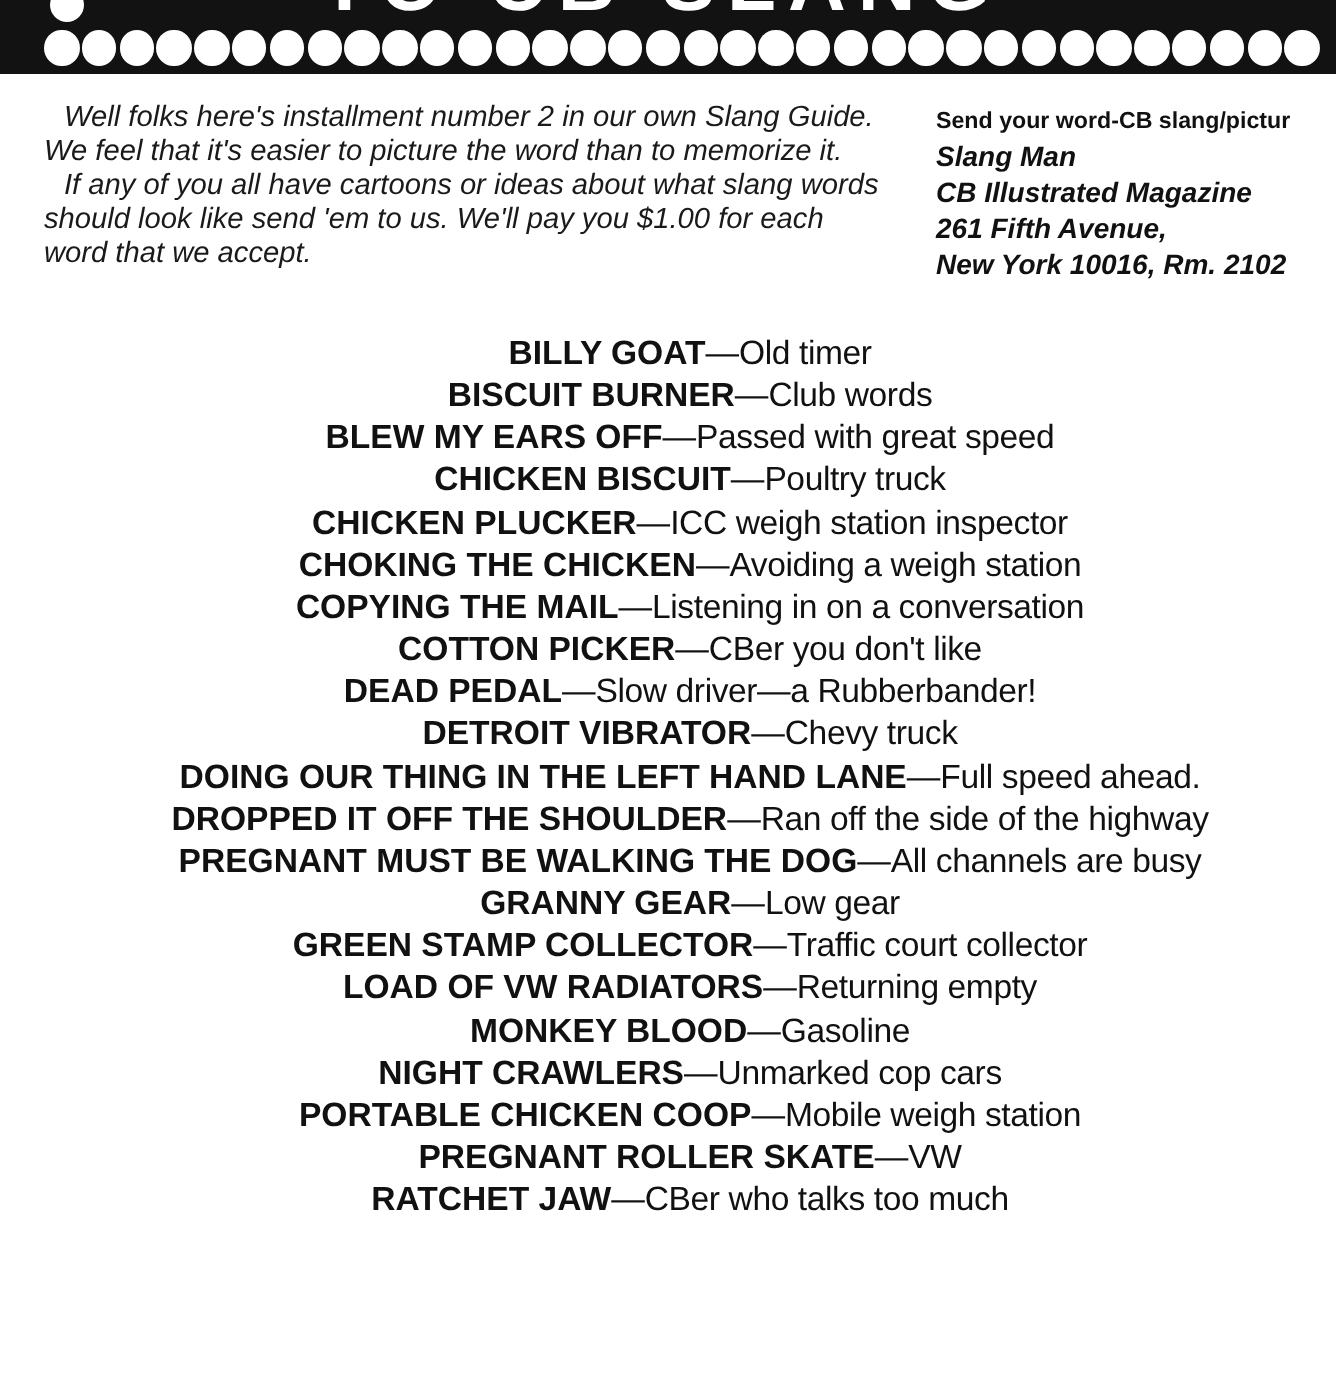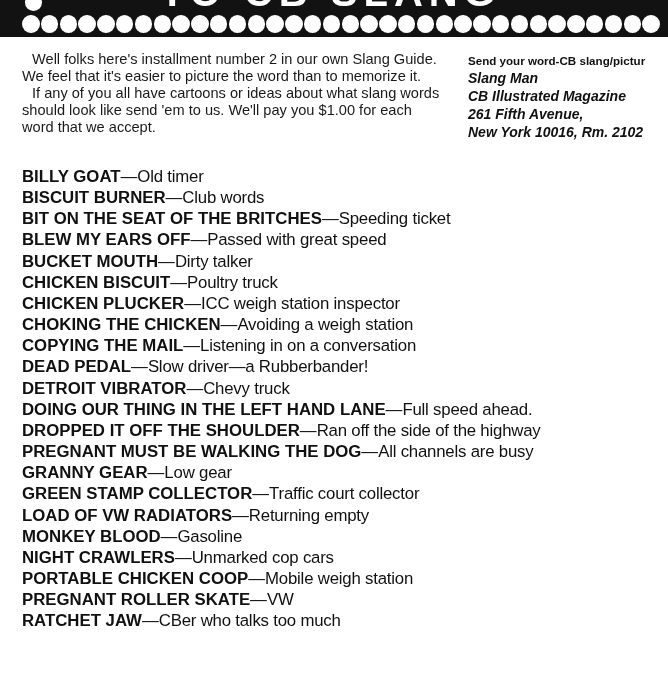--- a/index.html
+++ b/index.html
@@ -24,31 +24,31 @@
   .dots {
     position:absolute; left:22px; top:15px; height:19px; width:660px;
     display:flex; gap:0px;
   }
   .dots span {
     display:inline-block; width:17.5px; height:18px; margin-right:1.3px;
     border-radius:50%; background:#fff; flex:none;
   }
   .intro {
     position:absolute; left:22px; top:51px; width:420px;
-    font-size:14.6px; line-height:17px; color:#1a1a1a;
+    font-style:italic; font-size:14.6px; line-height:17px; color:#1a1a1a;
   }
   .intro p { margin:0; text-indent:10px; }
   .sidebar {
     position:absolute; left:468px; top:53px; width:220px; white-space:nowrap;
   }
   .sidebar .head { font-weight:bold; font-size:11.6px; line-height:16px; }
   .sidebar .addr { font-weight:bold; font-style:italic; font-size:14px; line-height:18px; }
   .glossary {
     position:absolute; left:22px; top:166px; width:646px;
-    font-size:16.8px; line-height:21.15px; white-space:nowrap; color:#111;
+    font-size:16.8px; line-height:21.15px; white-space:nowrap; color:#111;text-align:center;
   }
   .glossary .term { font-weight:bold; }
   .glossary .dash { font-weight:normal; }
   .glossary .def { font-weight:normal; letter-spacing:-0.2px; }
 </style>
 </head>
 <body>
 
 <div class="banner">
   <div class="banner-title">TO CB SLANG</div>
@@ -100,27 +100,26 @@
   <div class="head">Send your word-CB slang/pictur</div>
   <div class="addr">Slang Man</div>
   <div class="addr">CB Illustrated Magazine</div>
   <div class="addr">261 Fifth Avenue,</div>
   <div class="addr">New York 10016, Rm. 2102</div>
 </div>
 
 <div class="glossary" id="glossary">
     <div><span class="term">BILLY GOAT</span><span class="dash">—</span><span class="def">Old timer</span></div>
     <div><span class="term">BISCUIT BURNER</span><span class="dash">—</span><span class="def">Club words</span></div>
-    <div><span class="term">BIT ON THE SEAT OF THE BRITCHES</span><span class="dash">—</span><span class="def">Speeding ticket</span></div>
     <div><span class="term">BLEW MY EARS OFF</span><span class="dash">—</span><span class="def">Passed with great speed</span></div>
-    <div><span class="term">BUCKET MOUTH</span><span class="dash">—</span><span class="def">Dirty talker</span></div>
     <div><span class="term">CHICKEN BISCUIT</span><span class="dash">—</span><span class="def">Poultry truck</span></div>
     <div><span class="term">CHICKEN PLUCKER</span><span class="dash">—</span><span class="def">ICC weigh station inspector</span></div>
     <div><span class="term">CHOKING THE CHICKEN</span><span class="dash">—</span><span class="def">Avoiding a weigh station</span></div>
     <div><span class="term">COPYING THE MAIL</span><span class="dash">—</span><span class="def">Listening in on a conversation</span></div>
+    <div><span class="term">COTTON PICKER</span><span class="dash">—</span><span class="def">CBer you don't like</span></div>
     <div><span class="term">DEAD PEDAL</span><span class="dash">—</span><span class="def">Slow driver—a Rubberbander!</span></div>
     <div><span class="term">DETROIT VIBRATOR</span><span class="dash">—</span><span class="def">Chevy truck</span></div>
     <div><span class="term">DOING OUR THING IN THE LEFT HAND LANE</span><span class="dash">—</span><span class="def">Full speed ahead.</span></div>
     <div><span class="term">DROPPED IT OFF THE SHOULDER</span><span class="dash">—</span><span class="def">Ran off the side of the highway</span></div>
     <div><span class="term">PREGNANT MUST BE WALKING THE DOG</span><span class="dash">—</span><span class="def">All channels are busy</span></div>
     <div><span class="term">GRANNY GEAR</span><span class="dash">—</span><span class="def">Low gear</span></div>
     <div><span class="term">GREEN STAMP COLLECTOR</span><span class="dash">—</span><span class="def">Traffic court collector</span></div>
     <div><span class="term">LOAD OF VW RADIATORS</span><span class="dash">—</span><span class="def">Returning empty</span></div>
     <div><span class="term">MONKEY BLOOD</span><span class="dash">—</span><span class="def">Gasoline</span></div>
     <div><span class="term">NIGHT CRAWLERS</span><span class="dash">—</span><span class="def">Unmarked cop cars</span></div>

